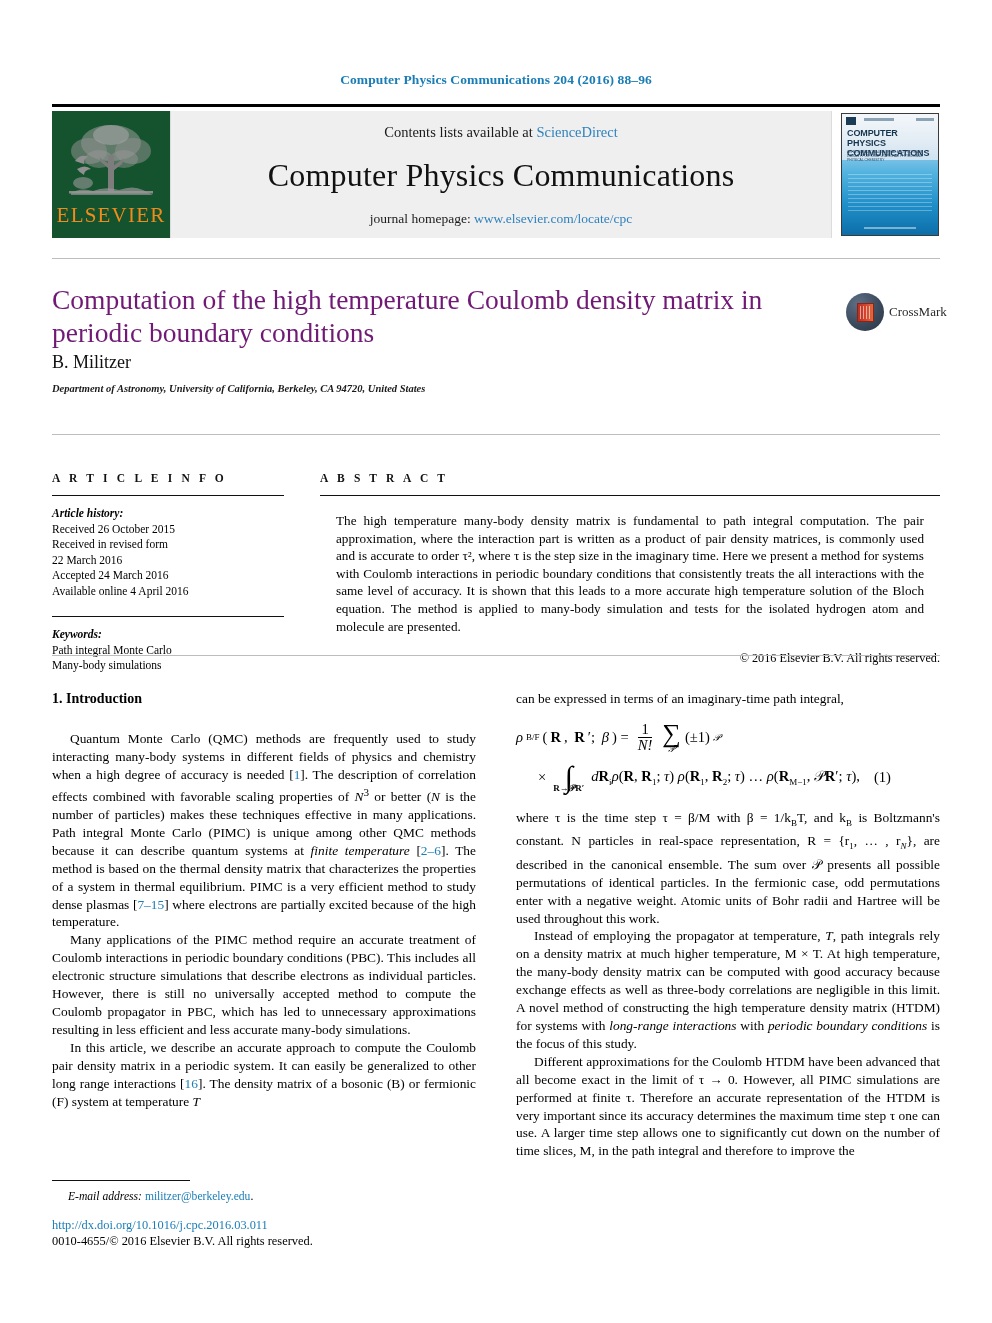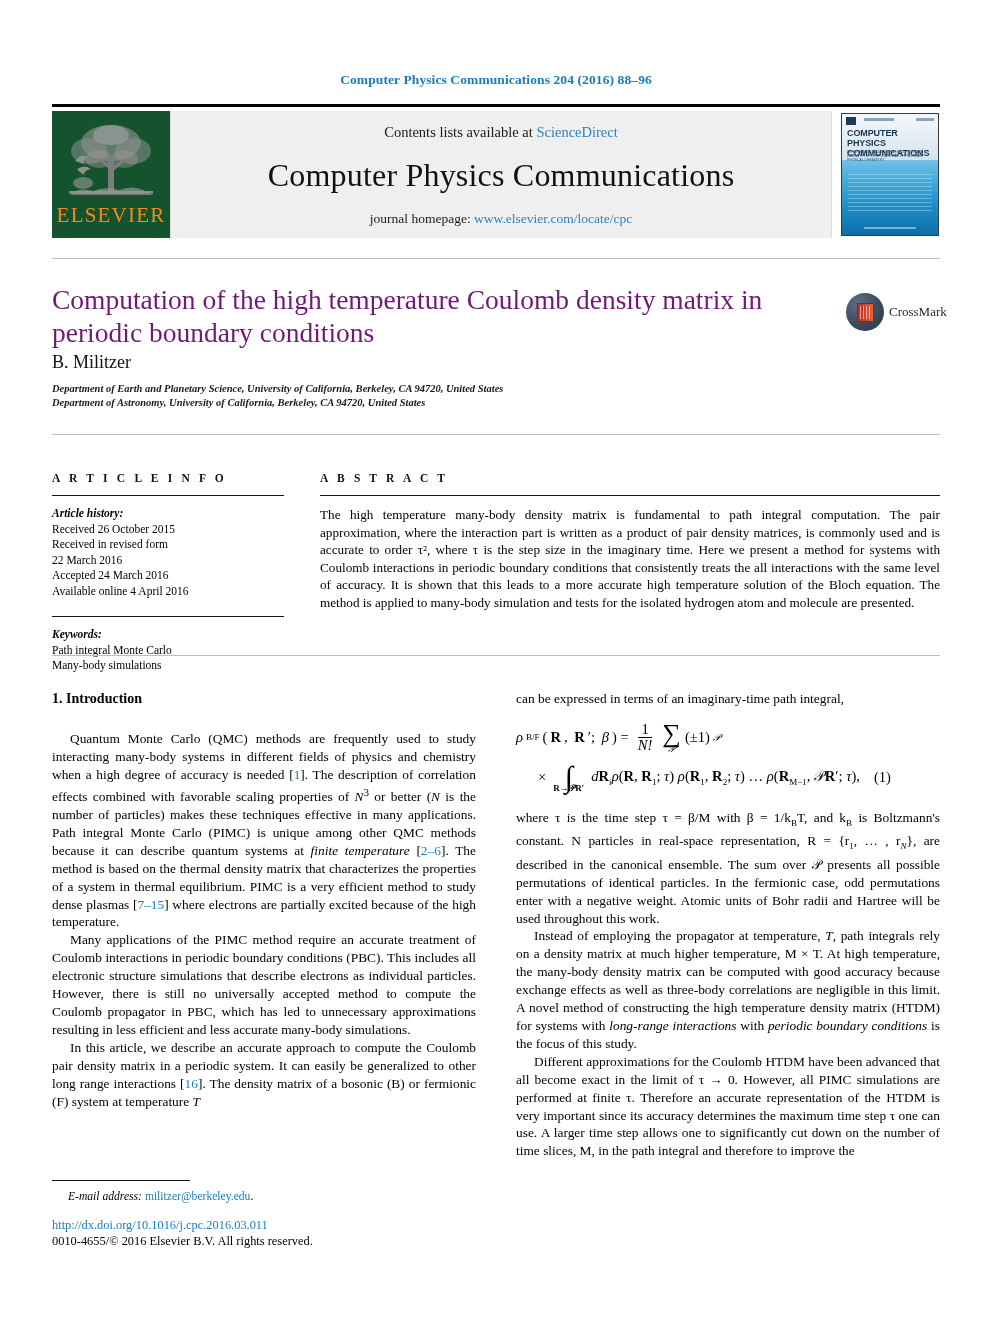--- a/index.html
+++ b/index.html
@@ -301,21 +301,21 @@
     line-height: 15.5px;
     margin: 0;
   }
   .info-gap {
     height: 17px;
   }
   .abstract-body {
     font-size: 13.2px;
     line-height: 17.6px;
     text-align: justify;
-    margin: 0;
+    margin: 16px;
   }
   .abstract-copy {
     font-size: 12.2px;
     text-align: right;
     margin: 7px 0 0 0;
   }
   .info-rule-bottom {
     position: absolute;
     left: 52px; top: 655px;
     width: 888px;
@@ -514,21 +514,20 @@
   <div class="crossmark">
     <div class="crossmark-badge">
       <div class="crossmark-book"></div>
     </div>
     <div class="crossmark-label">CrossMark</div>
   </div>
 
   <div class="author-name">B. Militzer</div>
 
   <div class="affiliations">
-    <div>Department of Earth and Planetary Science, University of California, Berkeley, CA 94720, United States</div>
     <div>Department of Astronomy, University of California, Berkeley, CA 94720, United States</div>
   </div>
 
   <div class="info-rule-top"></div>
 
   <div class="info-col">
     <div class="sect-caps">A R T I C L E   I N F O</div>
     <hr class="hr-dark">
     <p class="info-heading">Article history:</p>
     <p class="info-line">Received 26 October 2015</p>
@@ -540,20 +539,21 @@
     <hr class="hr-dark">
     <p class="info-heading">Keywords:</p>
     <p class="info-line">Path integral Monte Carlo</p>
     <p class="info-line">Many-body simulations</p>
   </div>
 
   <div class="abs-col">
     <div class="sect-caps">A B S T R A C T</div>
     <hr class="hr-dark">
     <p class="abstract-body">The high temperature many-body density matrix is fundamental to path integral computation. The pair approximation, where the interaction part is written as a product of pair density matrices, is commonly used and is accurate to order τ², where τ is the step size in the imaginary time. Here we present a method for systems with Coulomb interactions in periodic boundary conditions that consistently treats the all interactions with the same level of accuracy. It is shown that this leads to a more accurate high temperature solution of the Bloch equation. The method is applied to many-body simulation and tests for the isolated hydrogen atom and molecule are presented.</p>
+    <p class="abstract-copy">© 2016 Elsevier B.V. All rights reserved.</p>
   </div>
 
   <div class="info-rule-bottom"></div>
 
   <div class="col col-left">
     <h2 class="sec-head">1. Introduction</h2>
 
     <p><span>Quantum Monte Carlo (QMC) methods are frequently used to study interacting many-body systems in different fields of physics and chemistry when a high degree of accuracy is needed [</span><span class="ref">1</span><span>]. The description of correlation effects combined with favorable scaling properties of </span><em>N</em><sup>3</sup><span> or better (</span><em>N</em><span> is the number of particles) makes these techniques effective in many applications. Path integral Monte Carlo (PIMC) is unique among other QMC methods because it can describe quantum systems at </span><em>finite temperature</em><span> [</span><span class="ref">2–6</span><span>]. The method is based on the thermal density matrix that characterizes the properties of a system in thermal equilibrium. PIMC is a very efficient method to study dense plasmas [</span><span class="ref">7–15</span><span>] where electrons are partially excited because of the high temperature.</span></p>
 
     <p>Many applications of the PIMC method require an accurate treatment of Coulomb interactions in periodic boundary conditions (PBC). This includes all electronic structure simulations that describe electrons as individual particles. However, there is still no universally accepted method to compute the Coulomb propagator in PBC, which has led to unnecessary approximations resulting in less efficient and less accurate many-body simulations.</p>

